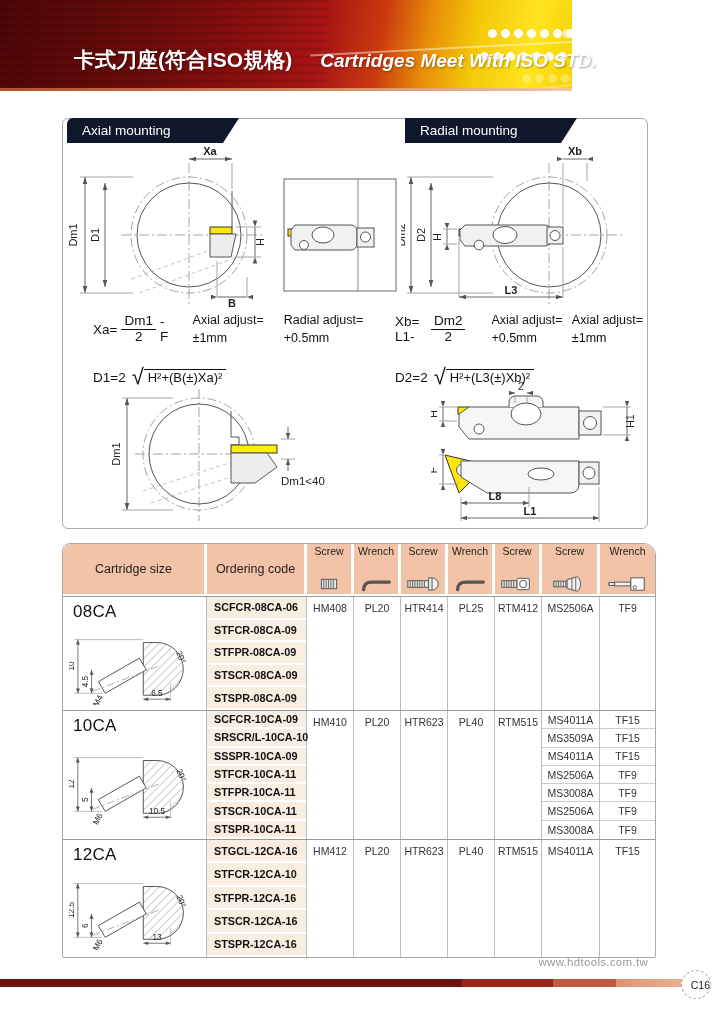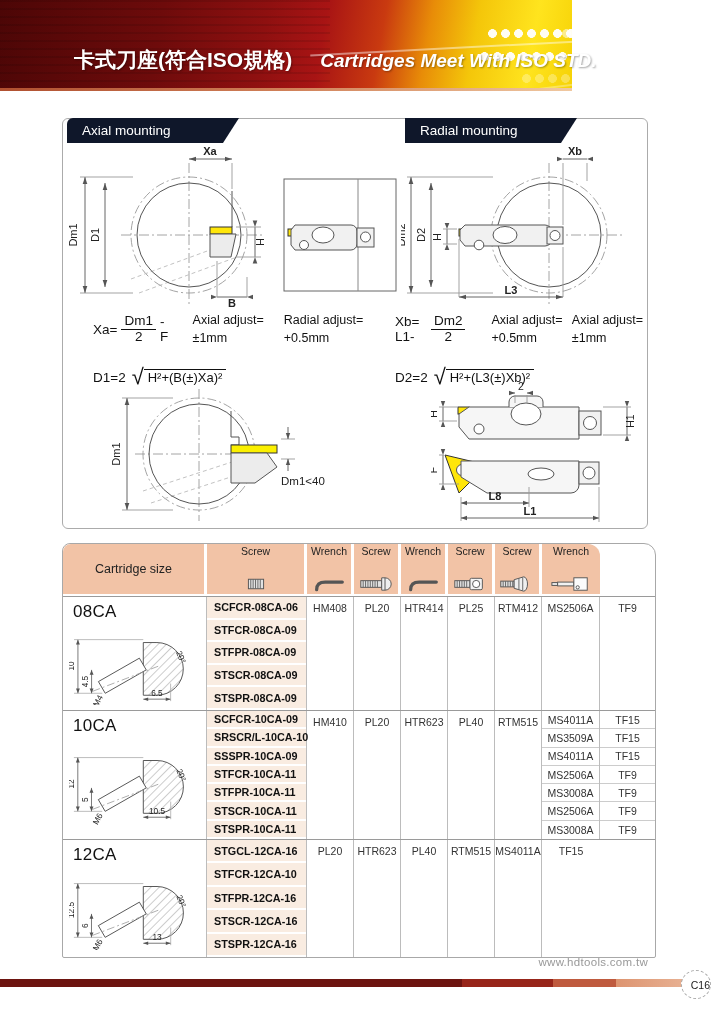--- a/index.html
+++ b/index.html
@@ -351,20 +351,23 @@
       <text x="6" y="89" font-size="10.5" text-anchor="middle" transform="rotate(-90 6 89)">F</text>
       <text x="64" y="119" font-size="11" text-anchor="middle" font-weight="bold">L8</text>
       <text x="99" y="134" font-size="11" text-anchor="middle" font-weight="bold">L1</text>
     </svg>
   </section>
 
   <section class="table">
     <div class="thead">
       <div class="th th-size">
         <span>Cartridge size</span>
+      </div>
+      <div class="th th-code">
+        <span>Ordering code</span>
       </div>
       <div class="th">
         <span class="tool-label">Screw</span>
         <svg width="38" height="20" viewBox="0 0 40 20">
           <rect x="12" y="5" width="16" height="10" fill="#e2e2e2" stroke="#555"></rect>
           <g stroke="#666">
               <line x1="14.5" y1="5" x2="14.5" y2="15"></line>
               <line x1="17" y1="5" x2="17" y2="15"></line>
               <line x1="19.5" y1="5" x2="19.5" y2="15"></line>
               <line x1="22" y1="5" x2="22" y2="15"></line>
@@ -598,20 +601,21 @@
           <text x="112" y="34" font-size="8.5" text-anchor="middle" transform="rotate(68 112 34)">20°</text>
         </svg>
       </div>
       <div class="cell c-codes">
         <div class="code">STGCL-12CA-16</div>
         <div class="code">STFCR-12CA-10</div>
         <div class="code">STFPR-12CA-16</div>
         <div class="code">STSCR-12CA-16</div>
         <div class="code">STSPR-12CA-16</div>
       </div>
+      <div class="cell c-val">HM412</div>
       <div class="cell c-val">PL20</div>
       <div class="cell c-val">HTR623</div>
       <div class="cell c-val">PL40</div>
       <div class="cell c-val">RTM515</div>
       <div class="cell c-val">MS4011A</div>
       <div class="cell c-val">TF15</div>
     </div>
   </section>
 
   <footer>

